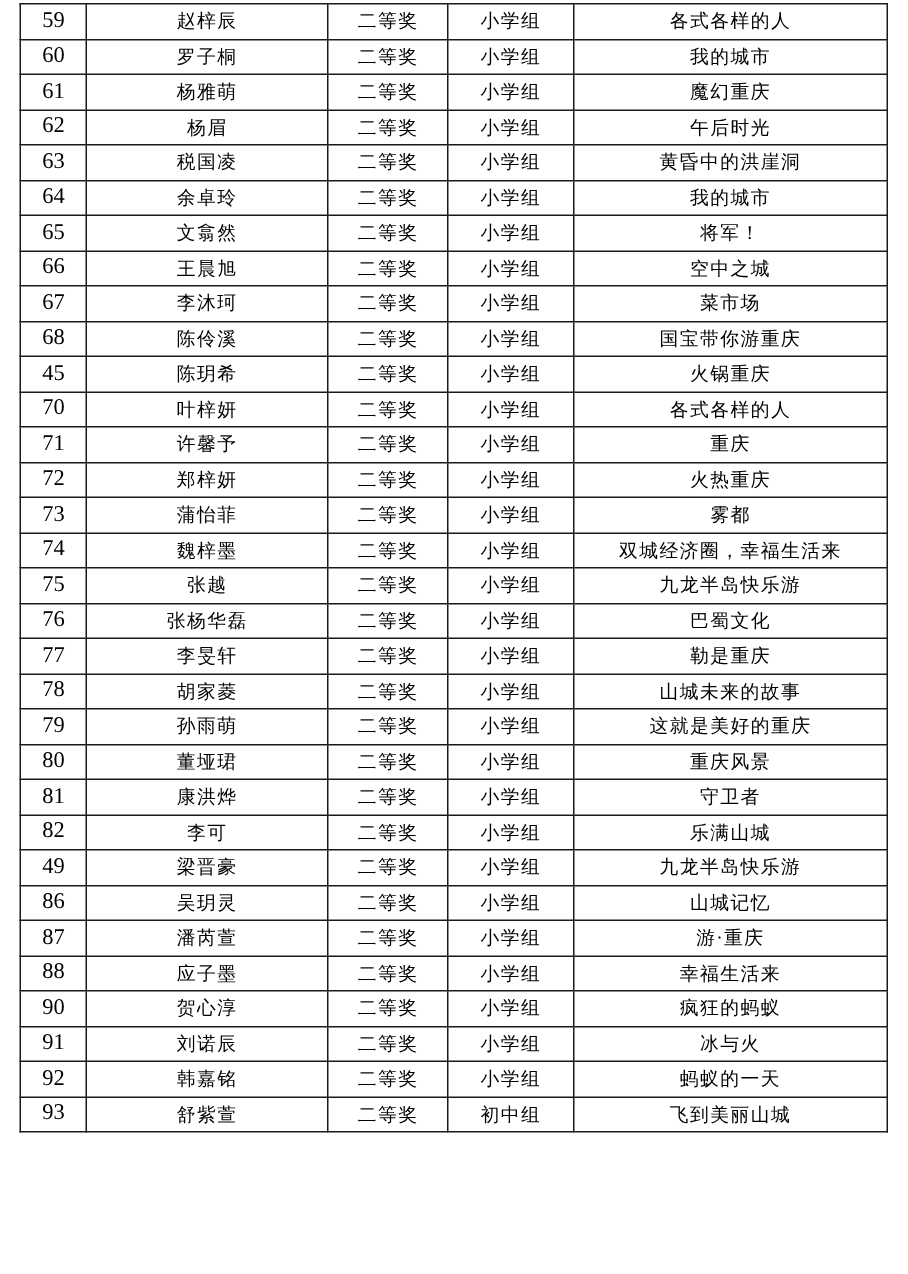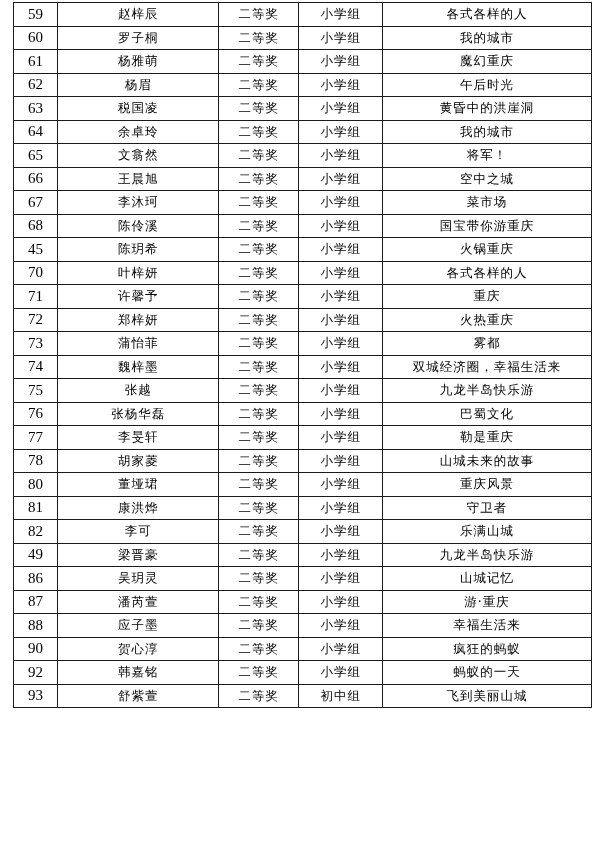--- a/index.html
+++ b/index.html
@@ -212,20 +212,27 @@
   </tr>
 
   <tr>
     <td class="cell-no">78</td>
     <td class="cell-cn">胡家菱</td>
     <td class="cell-cn">二等奖</td>
     <td class="cell-cn">小学组</td>
     <td class="cell-cn">山城未来的故事</td>
   </tr>
 
+  <tr>
+    <td class="cell-no">79</td>
+    <td class="cell-cn">孙雨萌</td>
+    <td class="cell-cn">二等奖</td>
+    <td class="cell-cn">小学组</td>
+    <td class="cell-cn">这就是美好的重庆</td>
+  </tr>
 
   <tr>
     <td class="cell-no">80</td>
     <td class="cell-cn">董垭珺</td>
     <td class="cell-cn">二等奖</td>
     <td class="cell-cn">小学组</td>
     <td class="cell-cn">重庆风景</td>
   </tr>
 
   <tr>
@@ -280,20 +287,27 @@
 
 
   <tr>
     <td class="cell-no">90</td>
     <td class="cell-cn">贺心淳</td>
     <td class="cell-cn">二等奖</td>
     <td class="cell-cn">小学组</td>
     <td class="cell-cn">疯狂的蚂蚁</td>
   </tr>
 
+  <tr>
+    <td class="cell-no">91</td>
+    <td class="cell-cn">刘诺辰</td>
+    <td class="cell-cn">二等奖</td>
+    <td class="cell-cn">小学组</td>
+    <td class="cell-cn">冰与火</td>
+  </tr>
 
   <tr>
     <td class="cell-no">92</td>
     <td class="cell-cn">韩嘉铭</td>
     <td class="cell-cn">二等奖</td>
     <td class="cell-cn">小学组</td>
     <td class="cell-cn">蚂蚁的一天</td>
   </tr>
 
   <tr>

